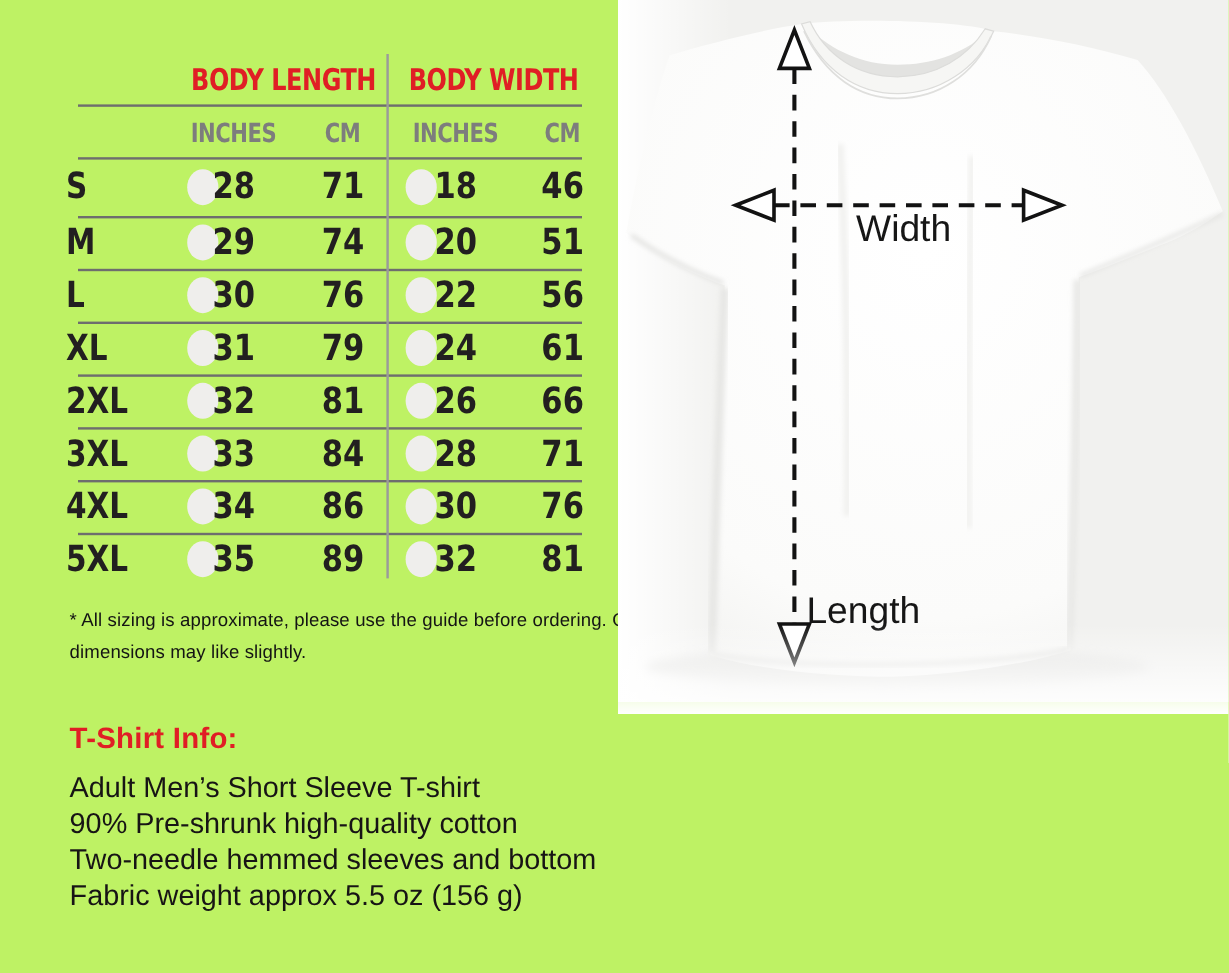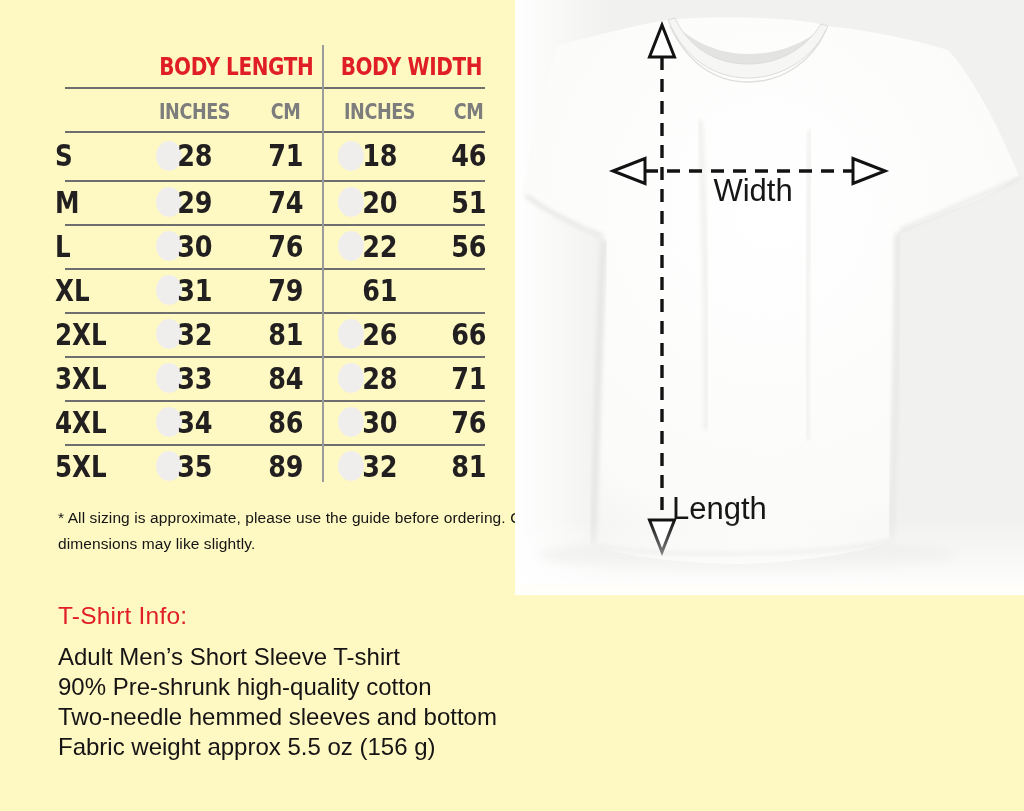--- a/index.html
+++ b/index.html
@@ -1,17 +1,17 @@
 <!DOCTYPE html>
 <html><head>
 <meta charset="utf-8">
 <style>
   html,body { margin:0; padding:0; background:#ffffff; }
   .canvas {
-    position:relative; width:1024px; height:811px; background:#fef9c3;
+    position:relative; width:1024px; height:811px; background:#bef264;
     overflow:hidden; font-family:"Liberation Sans", sans-serif; color:#1b1819;
   }
 
   
   .size-table { position:absolute; left:55px; top:45px; width:445px; height:443px; }
   .cond { display:inline-block; transform:scaleX(0.80); transform-origin:center center; white-space:nowrap; }
   .cond-num { display:inline-block; transform:scaleX(0.85); transform-origin:center center; white-space:nowrap; }
   .cond-left { display:inline-block; transform:scaleX(0.82); transform-origin:left center; white-space:nowrap; }
 
   .group-row { position:absolute; left:0; top:0; width:445px; height:42px;
@@ -43,21 +43,21 @@
   .vr { position:absolute; left:267px; top:0; width:2px; height:437px; background:#9b9b9b; }
 
   
   .footnote { position:absolute; left:58px; top:505px; font-size:15.5px;
     line-height:26px; color:#141414; letter-spacing:0.1px; }
 
   
   .text-section { position:absolute; top:602px; }
   .section-info { left:58px; width:480px; }
   .section-care { left:557px; width:460px; }
-  .section-heading { margin:0 0 12px 0; font-size:24.5px; font-weight:normal;
+  .section-heading { margin:0 0 12px 0; font-size:24.5px; font-weight:bold;
     color:#e01e25; letter-spacing:0.2px; }
   .section-line { font-size:24px; line-height:30px; color:#171415; white-space:nowrap; }
 
   
   .shirt-svg { position:absolute; left:500px; top:0; width:524px; height:595px; }
   .shirt-svg text { font-family:"Liberation Sans", sans-serif; }
 </style>
 </head>
 <body>
 
@@ -97,20 +97,21 @@
         <div class="cell size"><span class="cond-left">L</span></div>
         <div class="cell in"><span class="cond-num">30</span></div>
         <div class="cell"><span class="cond-num">76</span></div>
         <div class="cell in"><span class="cond-num">22</span></div>
         <div class="cell"><span class="cond-num">56</span></div>
       </div>
       <div class="trow">
         <div class="cell size"><span class="cond-left">XL</span></div>
         <div class="cell in"><span class="cond-num">31</span></div>
         <div class="cell"><span class="cond-num">79</span></div>
+        <div class="cell in"><span class="cond-num">24</span></div>
         <div class="cell"><span class="cond-num">61</span></div>
       </div>
       <div class="trow">
         <div class="cell size"><span class="cond-left">2XL</span></div>
         <div class="cell in"><span class="cond-num">32</span></div>
         <div class="cell"><span class="cond-num">81</span></div>
         <div class="cell in"><span class="cond-num">26</span></div>
         <div class="cell"><span class="cond-num">66</span></div>
       </div>
       <div class="trow">

